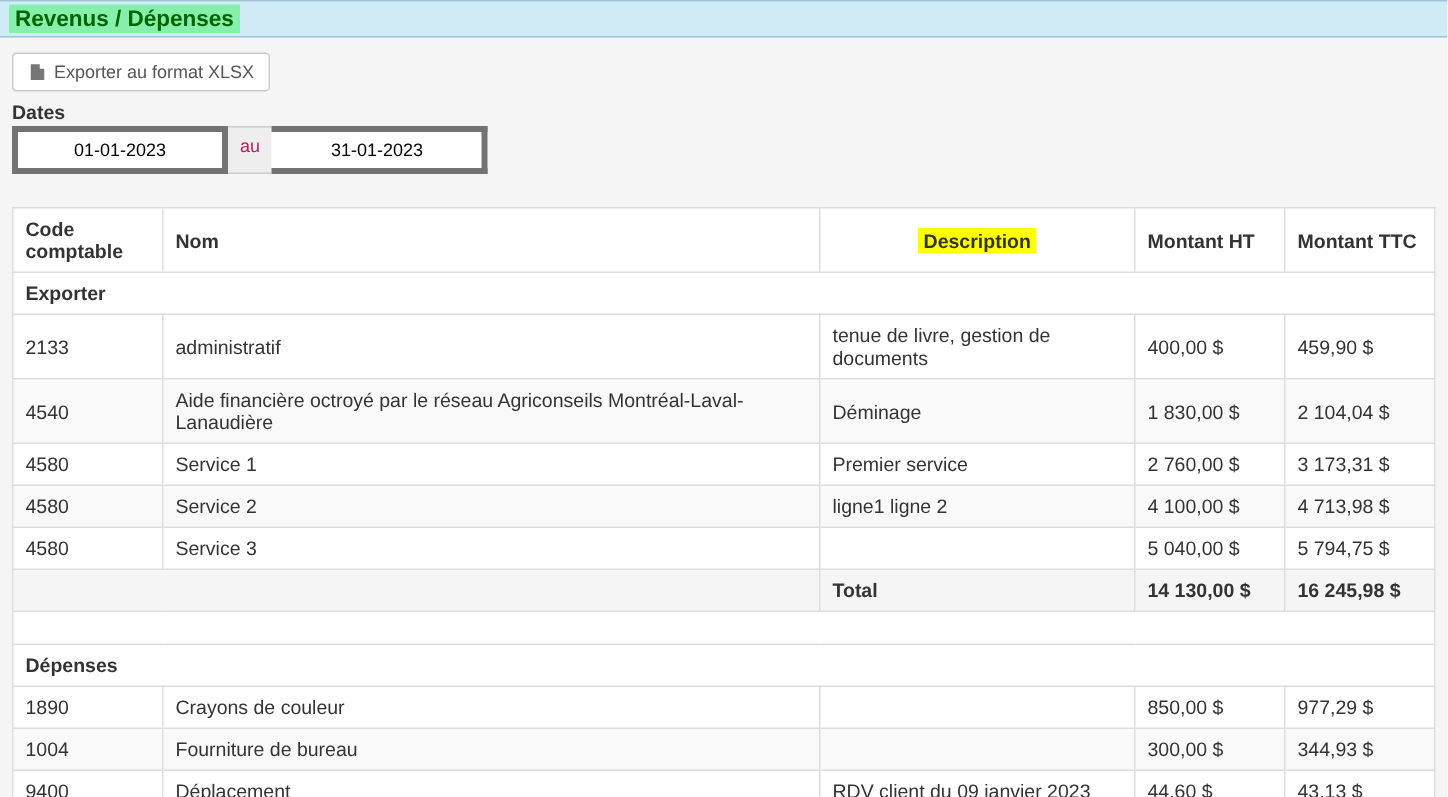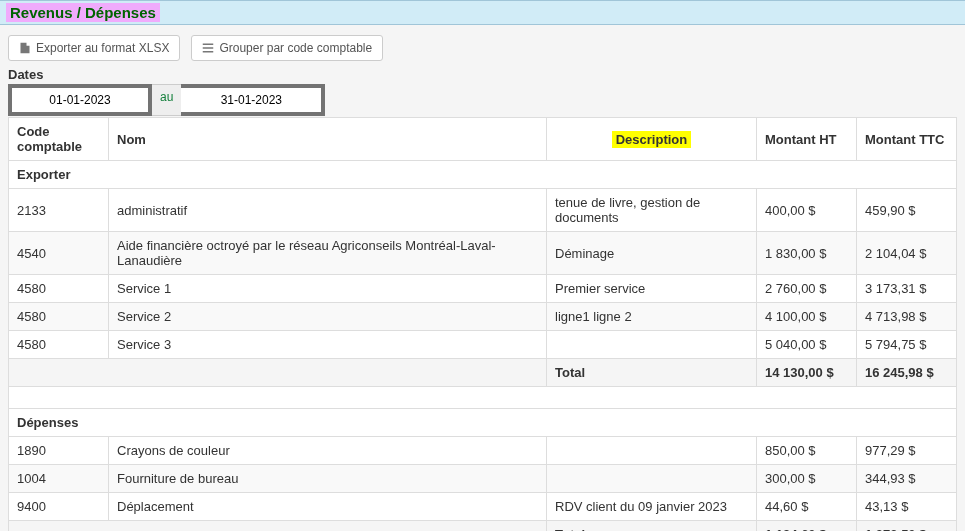--- a/index.html
+++ b/index.html
@@ -14,21 +14,21 @@
       background: #f5f5f5;
       width: 965px;
     }
     .header-bar {
       background: #d1ecf7;
       border-top: 1px solid #a0c5d8;
       border-bottom: 1px solid #a0c5d8;
       padding: 2px 6px;
     }
     .page-title {
-      background: #f0abfc;
+      background: #86efac;
       color: #006400;
       font-weight: bold;
       font-size: 15px;
       padding: 1px 4px;
       display: inline-block;
     }
     .content-wrap {
       padding: 10px 8px;
     }
     .toolbar {
@@ -47,21 +47,21 @@
       display: inline-flex;
       align-items: center;
       gap: 5px;
     }
     .icon-svg {
       width: 12px;
       height: 12px;
       fill: #777;
     }
     .dates-section {
-      margin-bottom: 1px;
+      margin-bottom: 22px;
     }
     .dates-label {
       font-weight: bold;
       font-size: 13px;
       margin-bottom: 2px;
     }
     .dates-row {
       display: flex;
       align-items: stretch;
     }
@@ -73,21 +73,21 @@
       width: 144px;
       background: #fff;
     }
     .date-sep {
       border: 1px solid #ccc;
       border-left: none;
       border-right: none;
       background: #eee;
       padding: 5px 8px;
       font-size: 12px;
-      color: #15803d;
+      color: #be185d;
     }
     .report-table {
       width: 100%;
       border-collapse: collapse;
       background: #fff;
       border: 1px solid #ddd;
     }
     .report-table th, .report-table td {
       border: 1px solid #ddd;
       padding: 6px 8px;
@@ -133,26 +133,20 @@
 </div>
 
 <div class="content-wrap">
 
   <div class="toolbar">
     <button class="btn">
       <svg class="icon-svg" viewBox="0 0 16 16">
         <path d="M2 1h8l4 4v10H2V1zm8 0v4h4L10 1z"></path>
       </svg>
       <span>Exporter au format XLSX</span>
-    </button>
-    <button class="btn">
-      <svg class="icon-svg" viewBox="0 0 16 16">
-        <path d="M1 2h14v2H1V2zm0 5h14v2H1V7zm0 5h14v2H1v-2z"></path>
-      </svg>
-      <span>Grouper par code comptable</span>
     </button>
   </div>
 
   <div class="dates-section">
     <div class="dates-label">Dates</div>
     <div class="dates-row">
       <input class="date-input" type="text" value="01-01-2023" style="">
       <span class="date-sep">au</span>
       <input class="date-input" type="text" style="border-left: none;" value="31-01-2023">
     </div>

